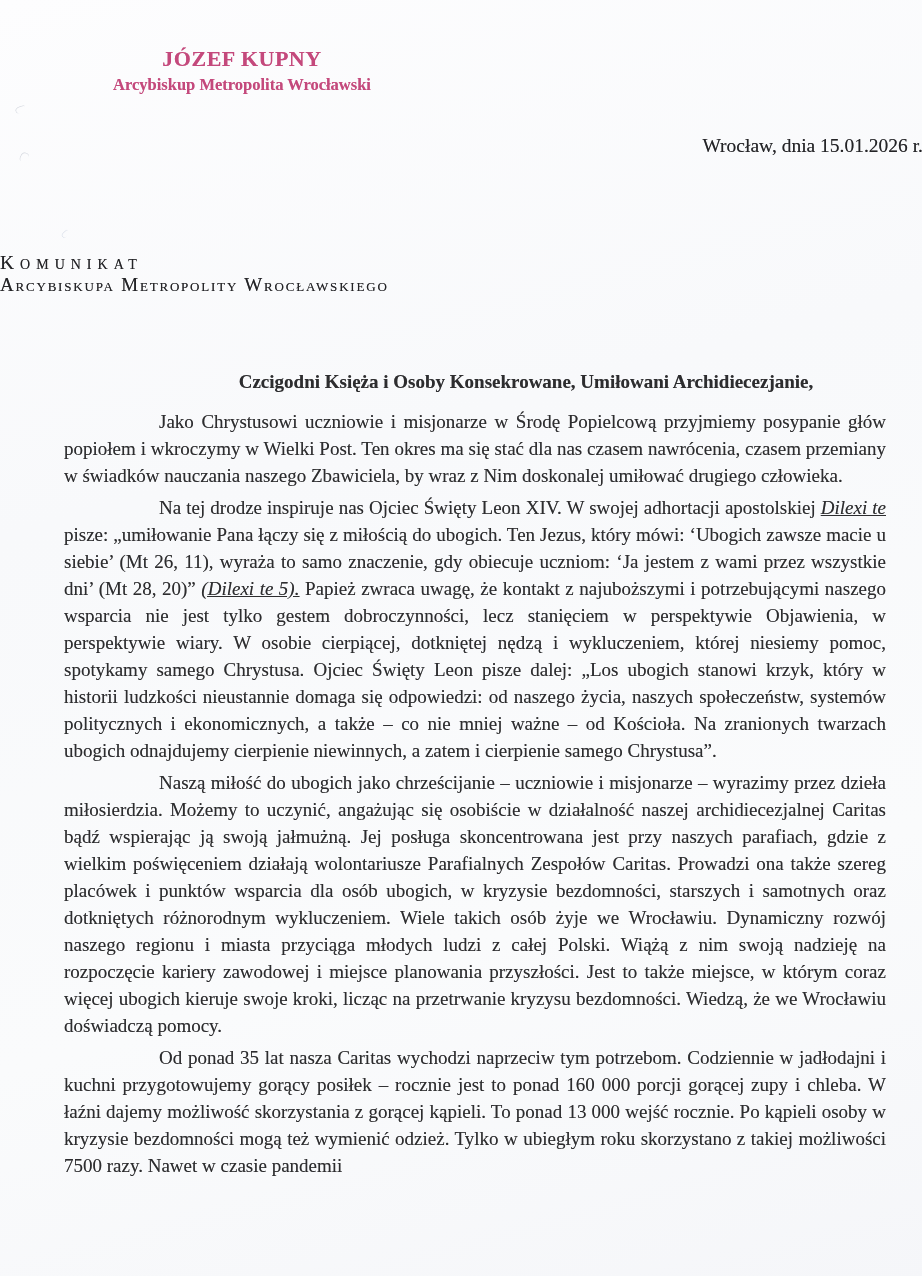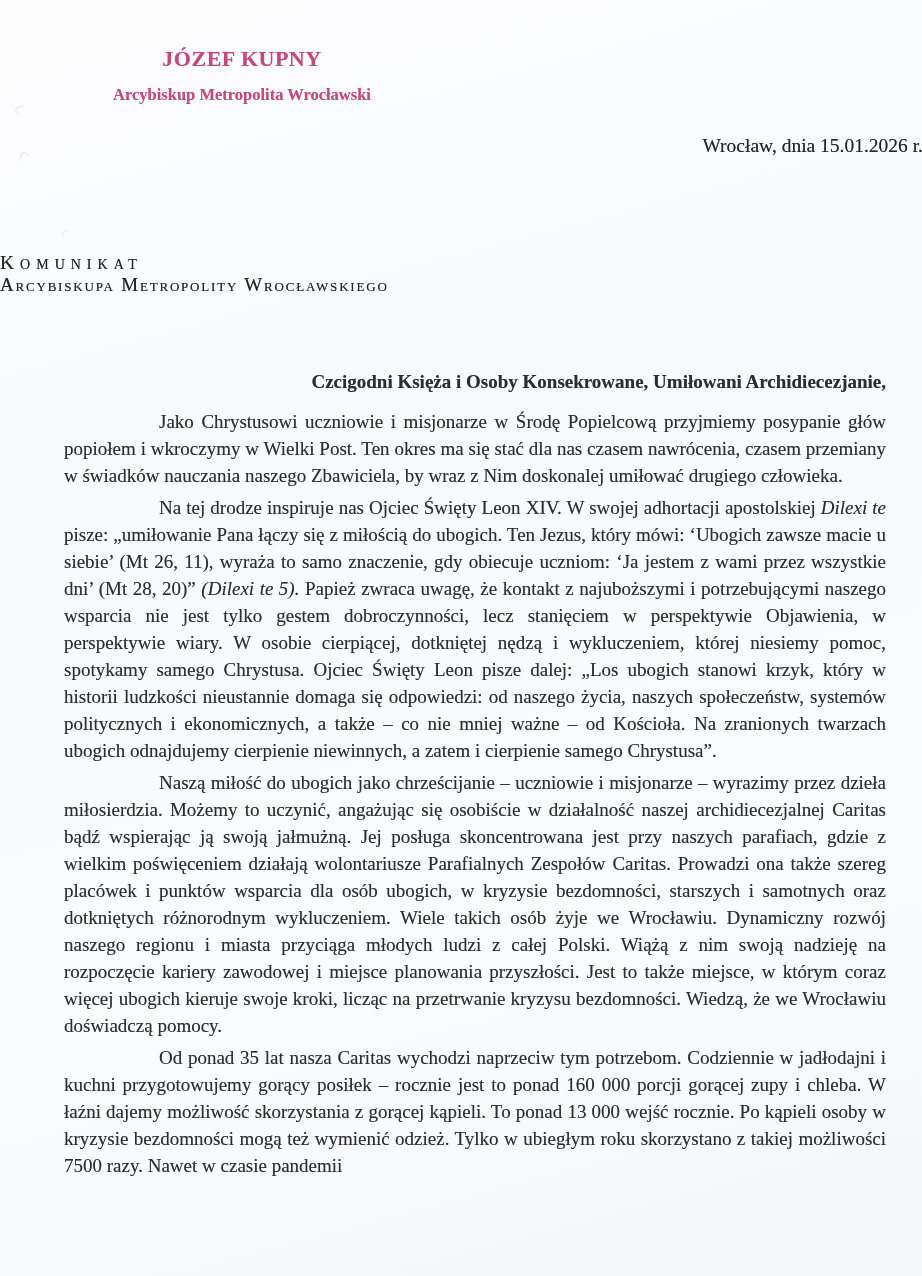--- a/index.html
+++ b/index.html
@@ -40,21 +40,21 @@
     line-height: 1.15;
   }
   .lh-name {
     font-size: 22px;
     font-weight: bold;
     letter-spacing: 0.5px;
     color: #c4497c;
     text-shadow: 0 0 0.5px rgba(196, 73, 124, 0.55);
   }
   .lh-title {
-    margin-top: 15px;
+    margin-top: 5px;
     font-size: 16.5px;
     font-weight: bold;
     color: #c4497c;
     text-shadow: 0 0 0.5px rgba(196, 73, 124, 0.5);
   }
   .dateline {
     position: absolute;
     top: 100px;
     right: 41px;
     font-size: 19.5px;
@@ -88,27 +88,27 @@
     left: 64px;
     width: 822px;
     font-size: 19px;
     line-height: 27px;
     text-align: justify;
     text-shadow: 0 0 0.4px rgba(45,45,47,0.45);
   }
   .salutation {
     margin: 0 0 13px 102px;
     font-weight: bold;
-    text-align: right;
+    text-align: center;
   }
   .para {
     margin: 0 0 5px 0;
     text-indent: 95px;
   }
-  .para em { font-style: italic; }
+  .para em { font-style: italic; text-decoration: underline; }
 </style>
 </head>
 <body>
 
 <div class="page">
 
   <span class="artifact a1"></span>
   <span class="artifact a2"></span>
   <span class="artifact a3"></span>
 

